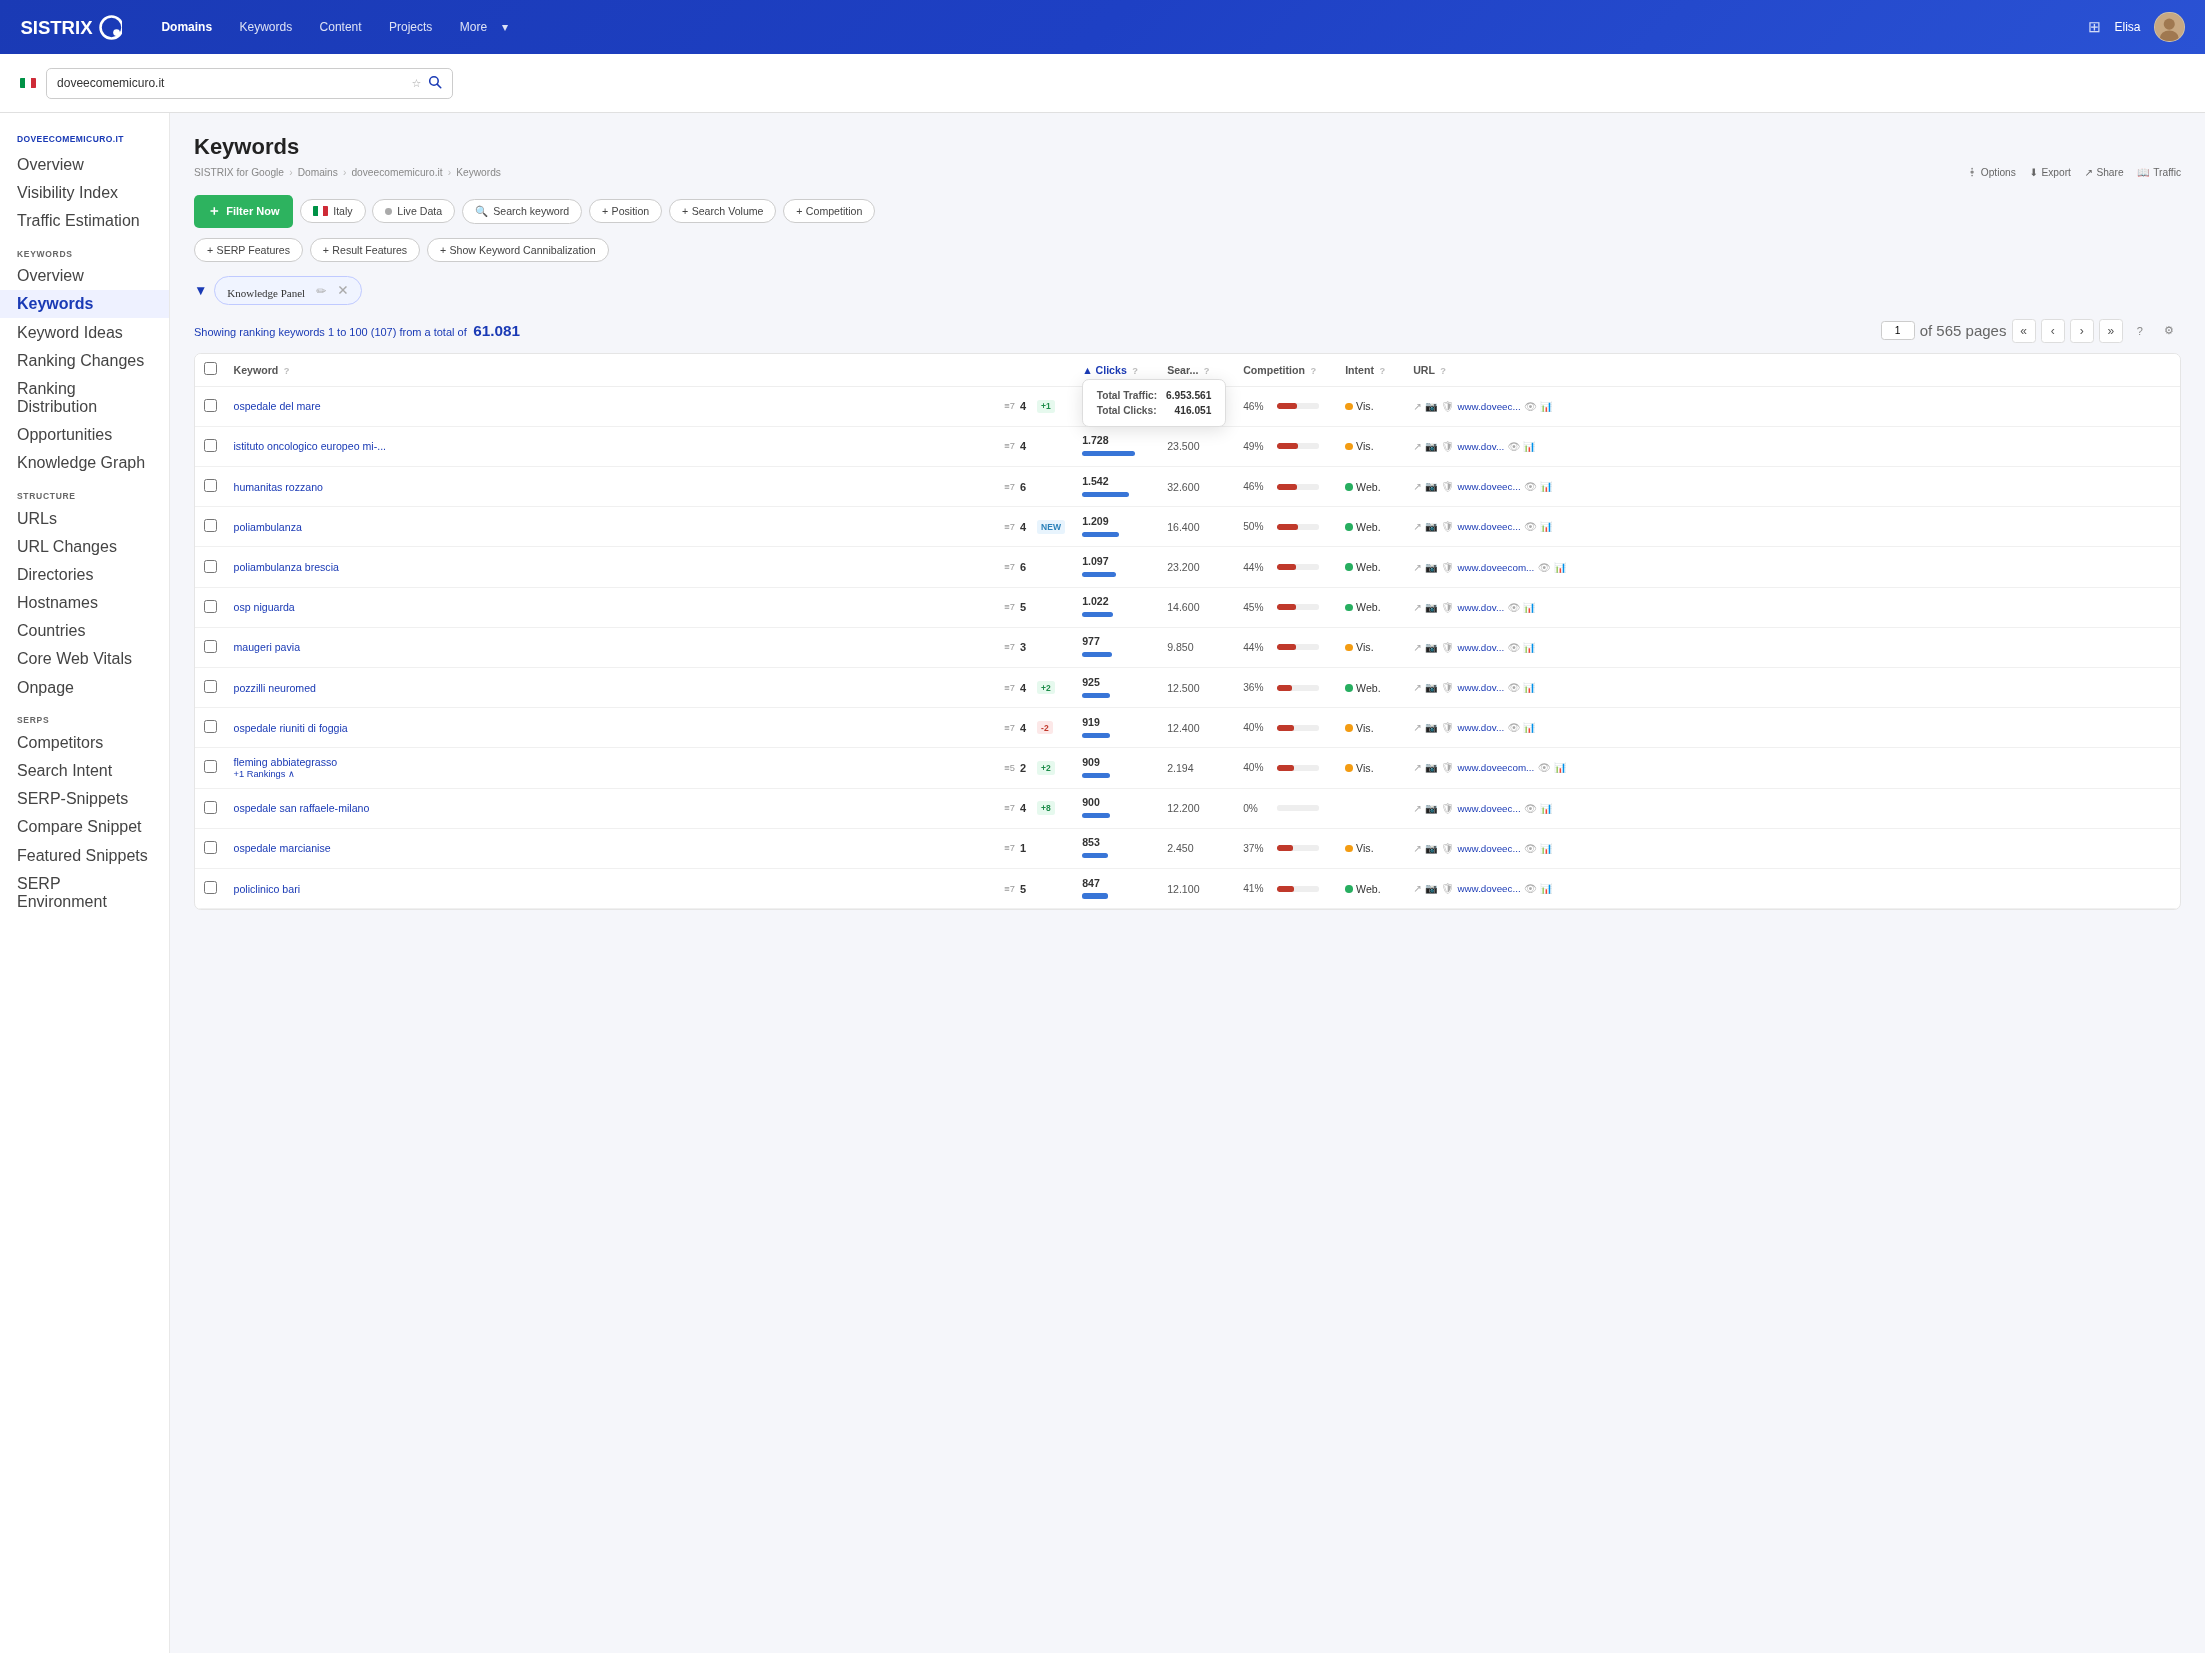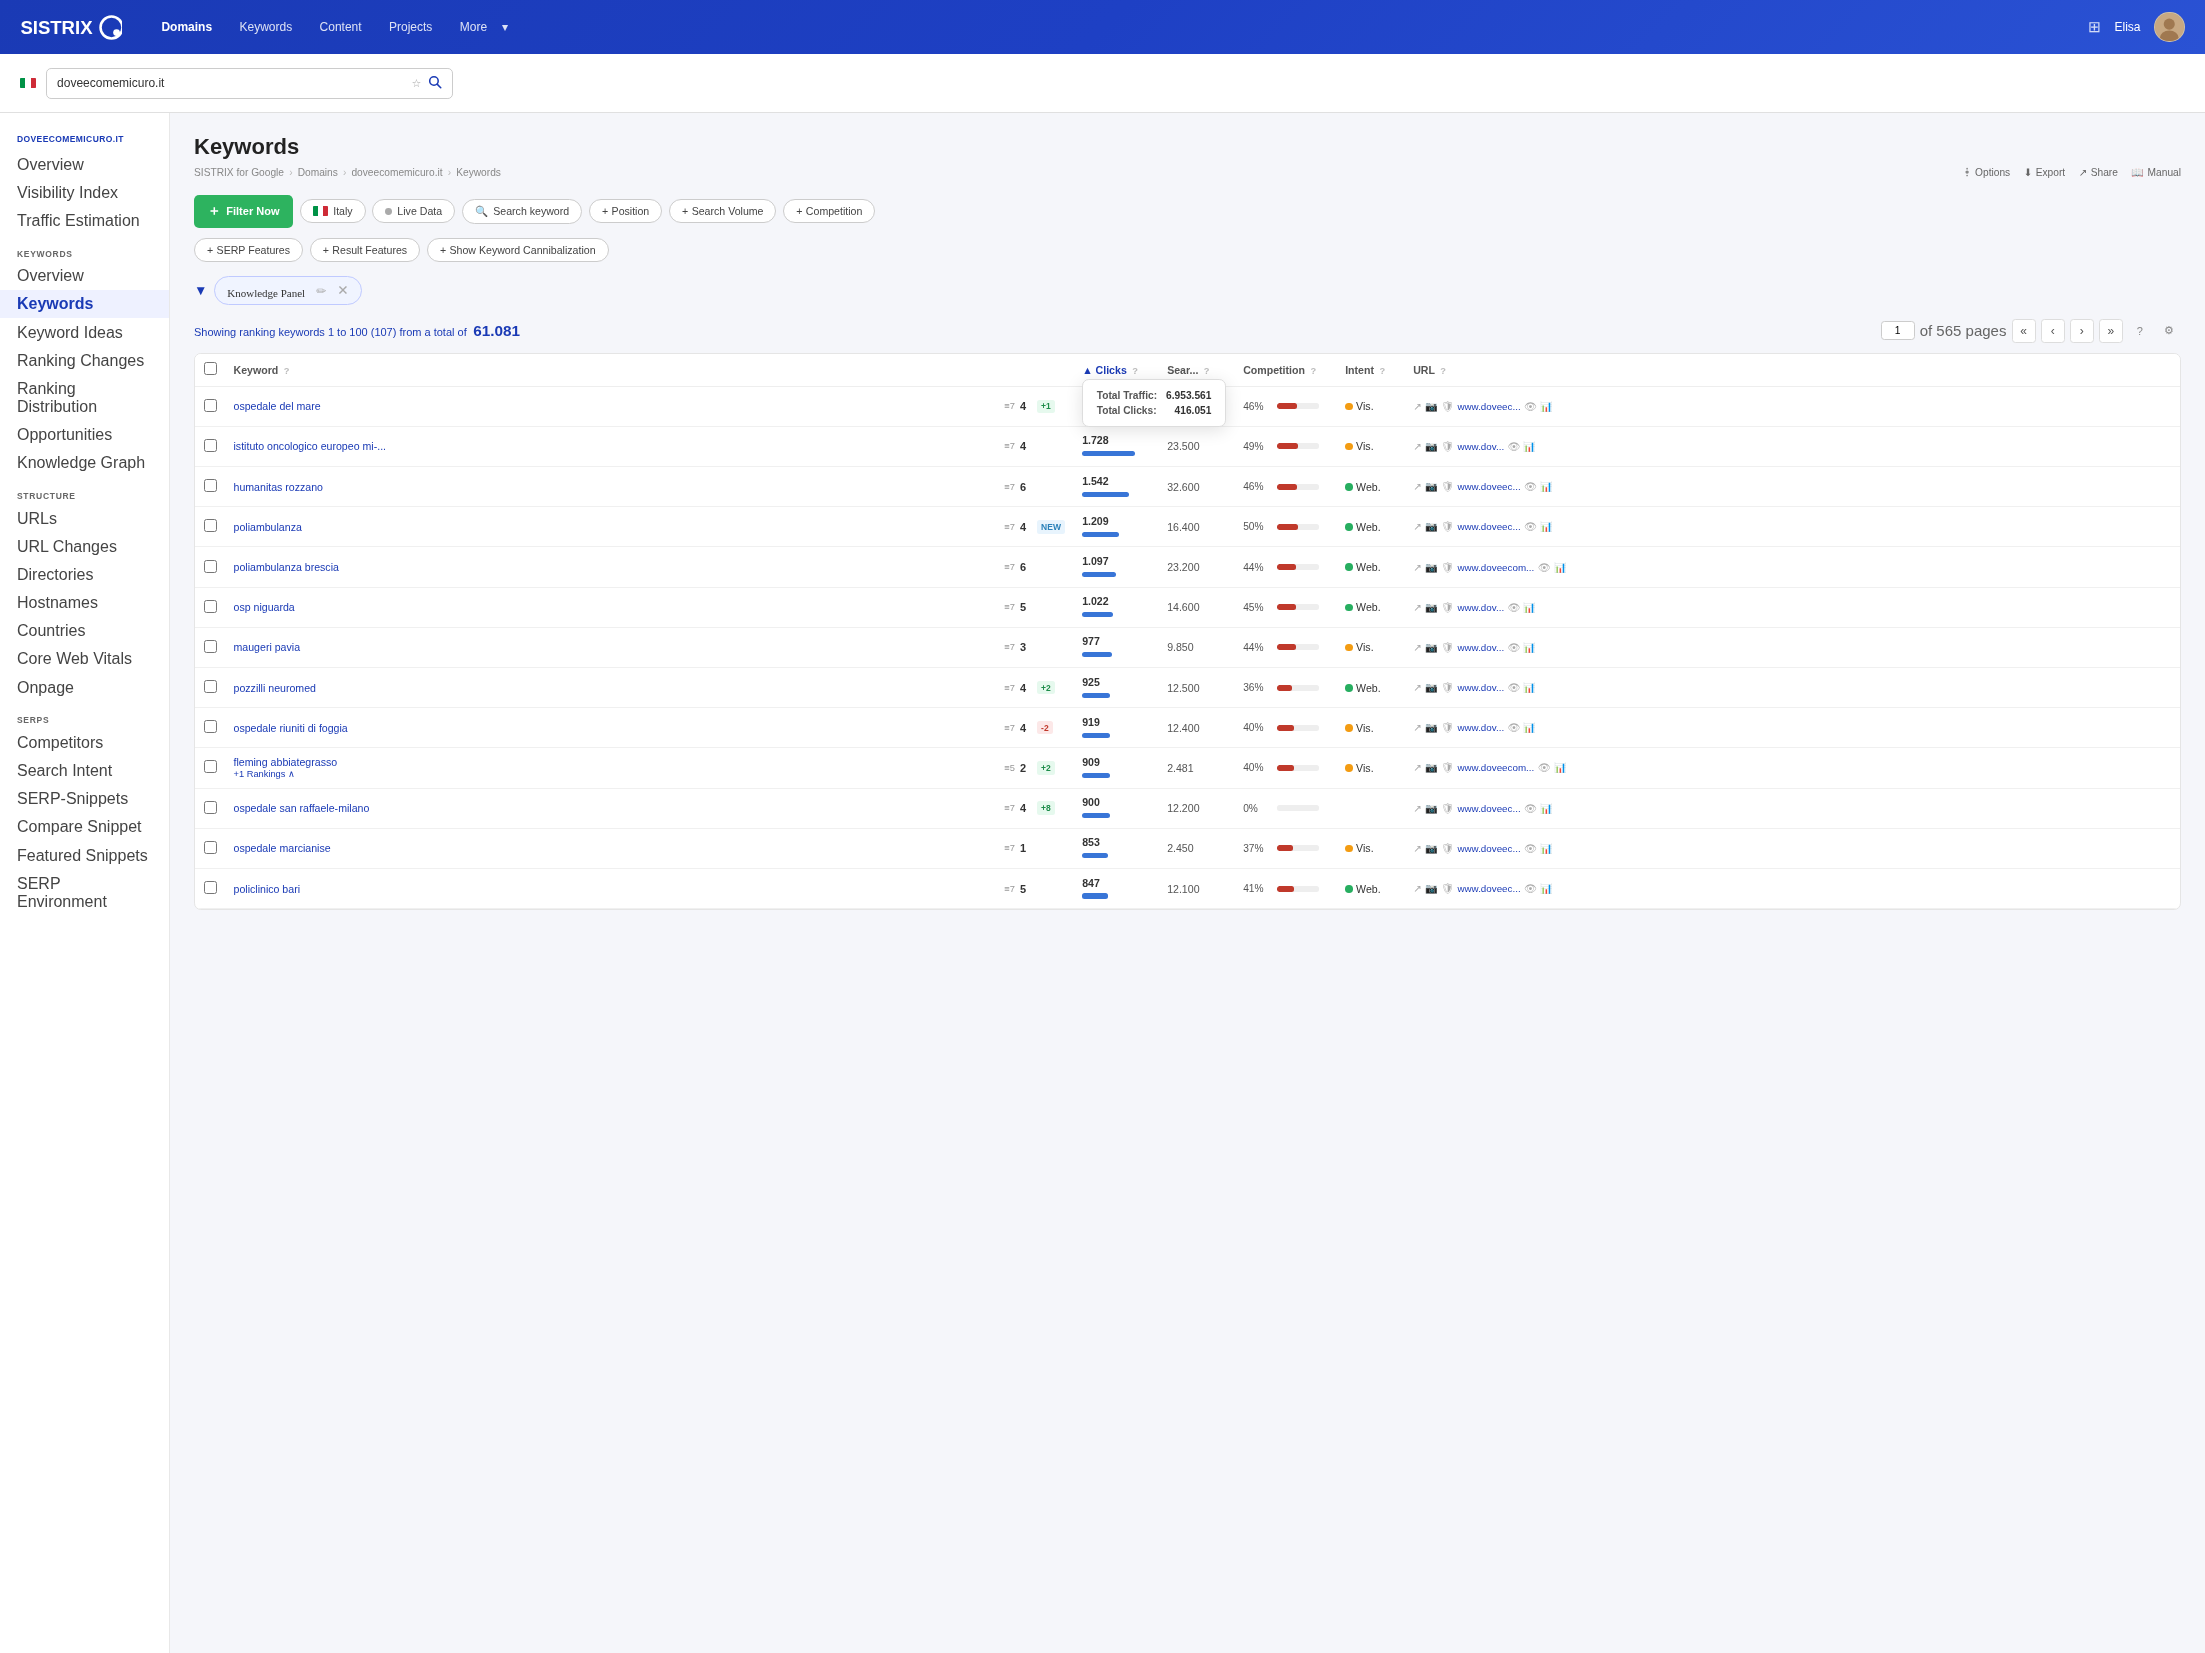--- a/index.html
+++ b/index.html
@@ -228,21 +228,21 @@
         <span style="display:flex;align-items:center;gap:3.4px;color:#666;cursor:pointer;">
           <span>⬇</span>
           <span>Export</span>
         </span>
         <span style="display:flex;align-items:center;gap:3.4px;color:#666;cursor:pointer;">
           <span>↗</span>
           <span>Share</span>
         </span>
         <span style="display:flex;align-items:center;gap:3.4px;color:#666;cursor:pointer;">
           <span>📖</span>
-          <span>Manual</span>
+          <span>Traffic</span>
         </span>
       </span>
     </div>
 
     <div class="toolbar">
       <button class="filter-btn">
         <span class="filter-btn-icon">＋</span>
         <span>Filter Now</span>
       </button>
       <div class="filter-chip">
@@ -735,21 +735,21 @@
       <div class="pos-wrapper">
         <span class="pos-icon">≡5</span>
         <span class="pos-num">2</span>
         <span class="badge badge-green">+2</span>
       </div>
     </td>
     <td class="clicks-cell">
       <div class="clicks-val">909</div>
       <div class="bar-mini" style="width:28px;"></div>
     </td>
-    <td class="search-vol-cell">2.481</td>
+    <td class="search-vol-cell">2.194</td>
     <td class="comp-cell">
       <div class="comp-bar-wrapper">
         <span class="comp-pct">40%</span>
         <div class="comp-bar-bg">
           <div class="comp-bar-fill" style="width:40%;background:#c0392b;"></div>
         </div>
       </div>
     </td>
     <td class="intent-cell"><span class="intent-dot dot-yellow"></span><span>Vis.</span></td>
     <td>

